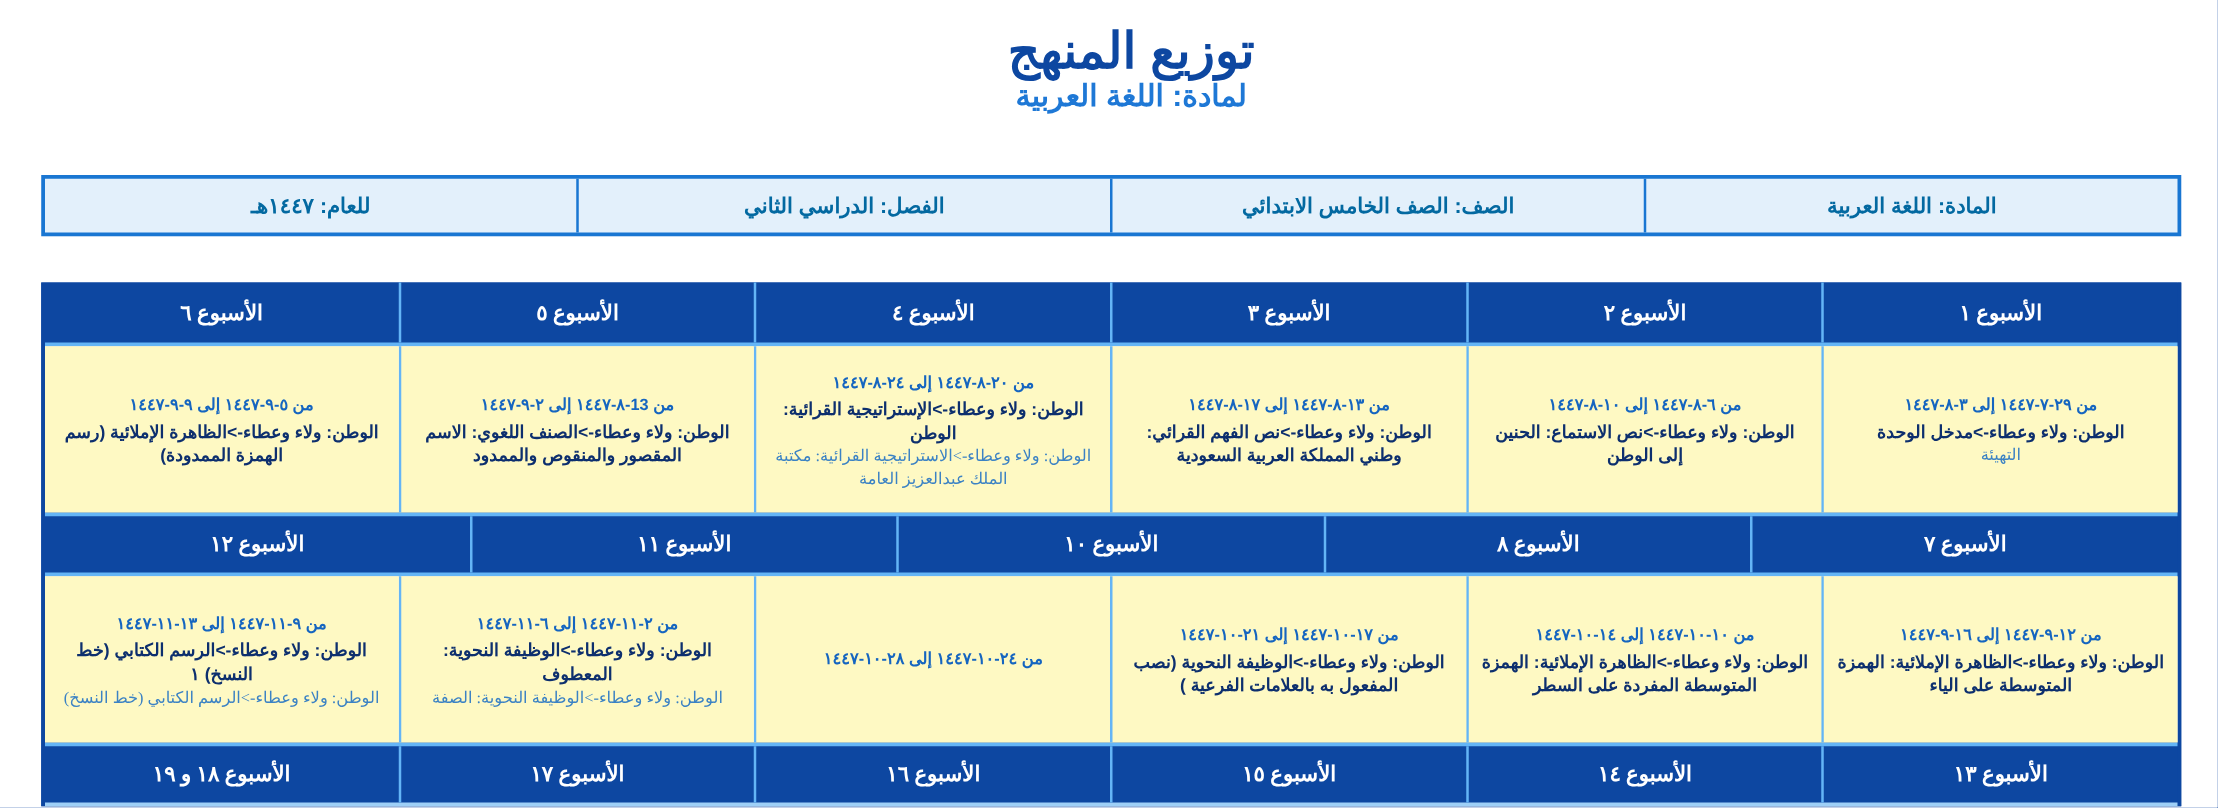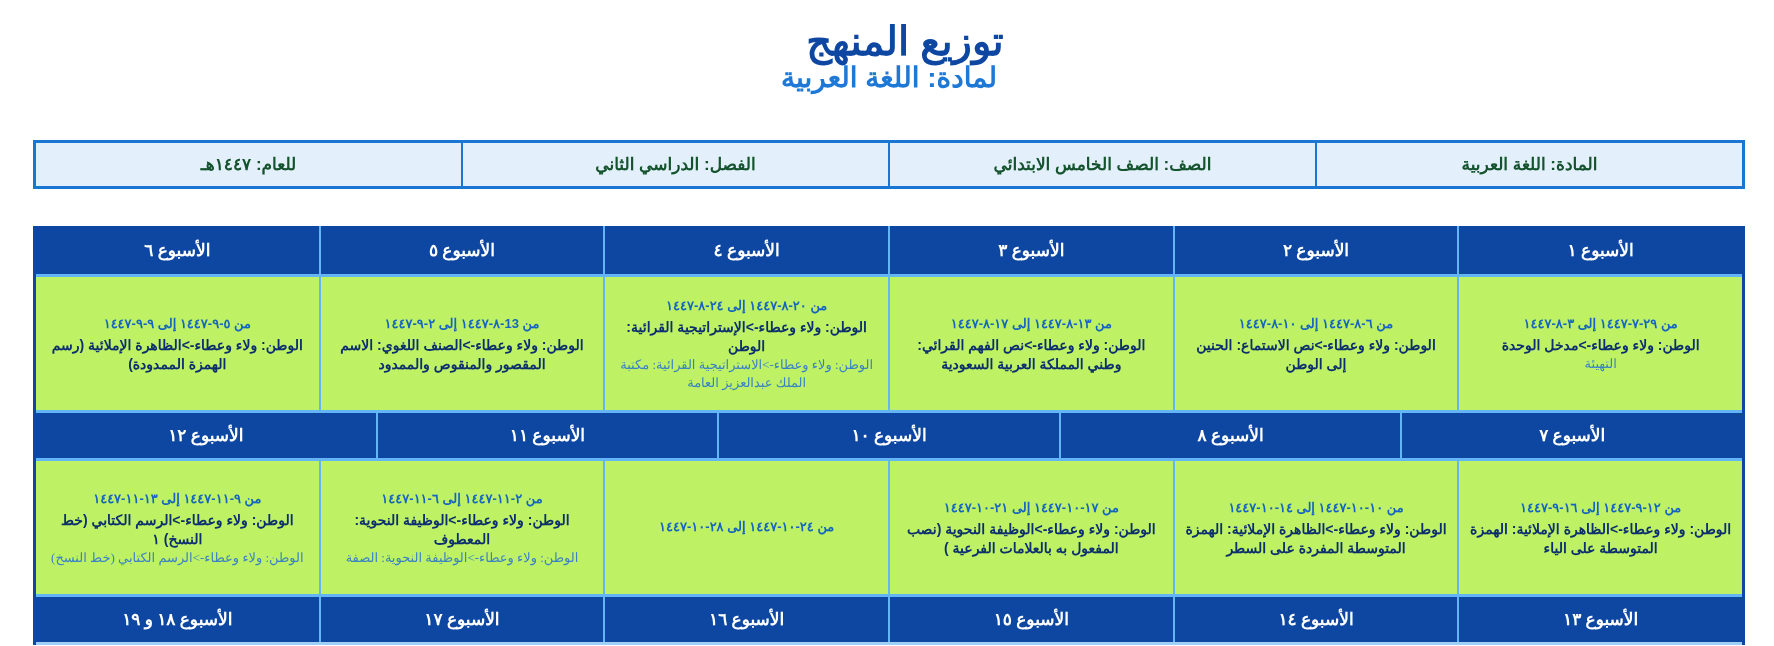--- a/index.html
+++ b/index.html
@@ -30,25 +30,25 @@
       font-family: "Liberation Sans", sans-serif;
       font-weight: bold;
       font-size: 40px;
       line-height: 50px;
       color: #0d47a1;
       margin: 16px;
     }
     .subtitle {
       position: absolute;
       top: 58px;
-      left: 0;
-      width: 1712px;
-      text-align: center;
-      font-family: "Liberation Sans", sans-serif;
-      font-size: 28px;
+      left: 16px;
+      width: 1712px;
+      text-align: center;
+      font-family: "Liberation Sans", sans-serif;
+      font-size: 24px;
       line-height: 40px;
       color: #1e78d6;
       margin: 0;
     }
     .info-bar {
       position: absolute;
       top: 140px;
       left: 0;
       width: 1712px;
       height: 49px;
@@ -59,21 +59,21 @@
       flex-direction: row;
     }
     .info-cell {
       flex: 1 1 0;
       display: flex;
       align-items: center;
       justify-content: center;
       font-family: "Liberation Sans", sans-serif;
       font-weight: bold;
       font-size: 17px;
-      color: #14532d;
+      color: #0369a1;
       border-left: 2px solid #1976d2;
     }
     .info-cell:last-child {
       border-left: none;
     }
     .grid {
       position: absolute;
       top: 226px;
       left: 0;
       width: 1712px;
@@ -122,21 +122,21 @@
     .week-cell {
       flex: 1 1 0;
       display: flex;
       flex-direction: column;
       align-items: center;
       justify-content: center;
       text-align: center;
       padding: 7px 10px;
       box-sizing: border-box;
       border-left: 2px solid #64b5f6;
-      background: #bef264;
+      background: #fef9c3;
     }
     .week-cell:last-child {
       border-left: none;
     }
     .date-range {
       font-family: "Liberation Sans", sans-serif;
       font-weight: bold;
       font-size: 13px;
       line-height: 20px;
       color: #1565c0;

